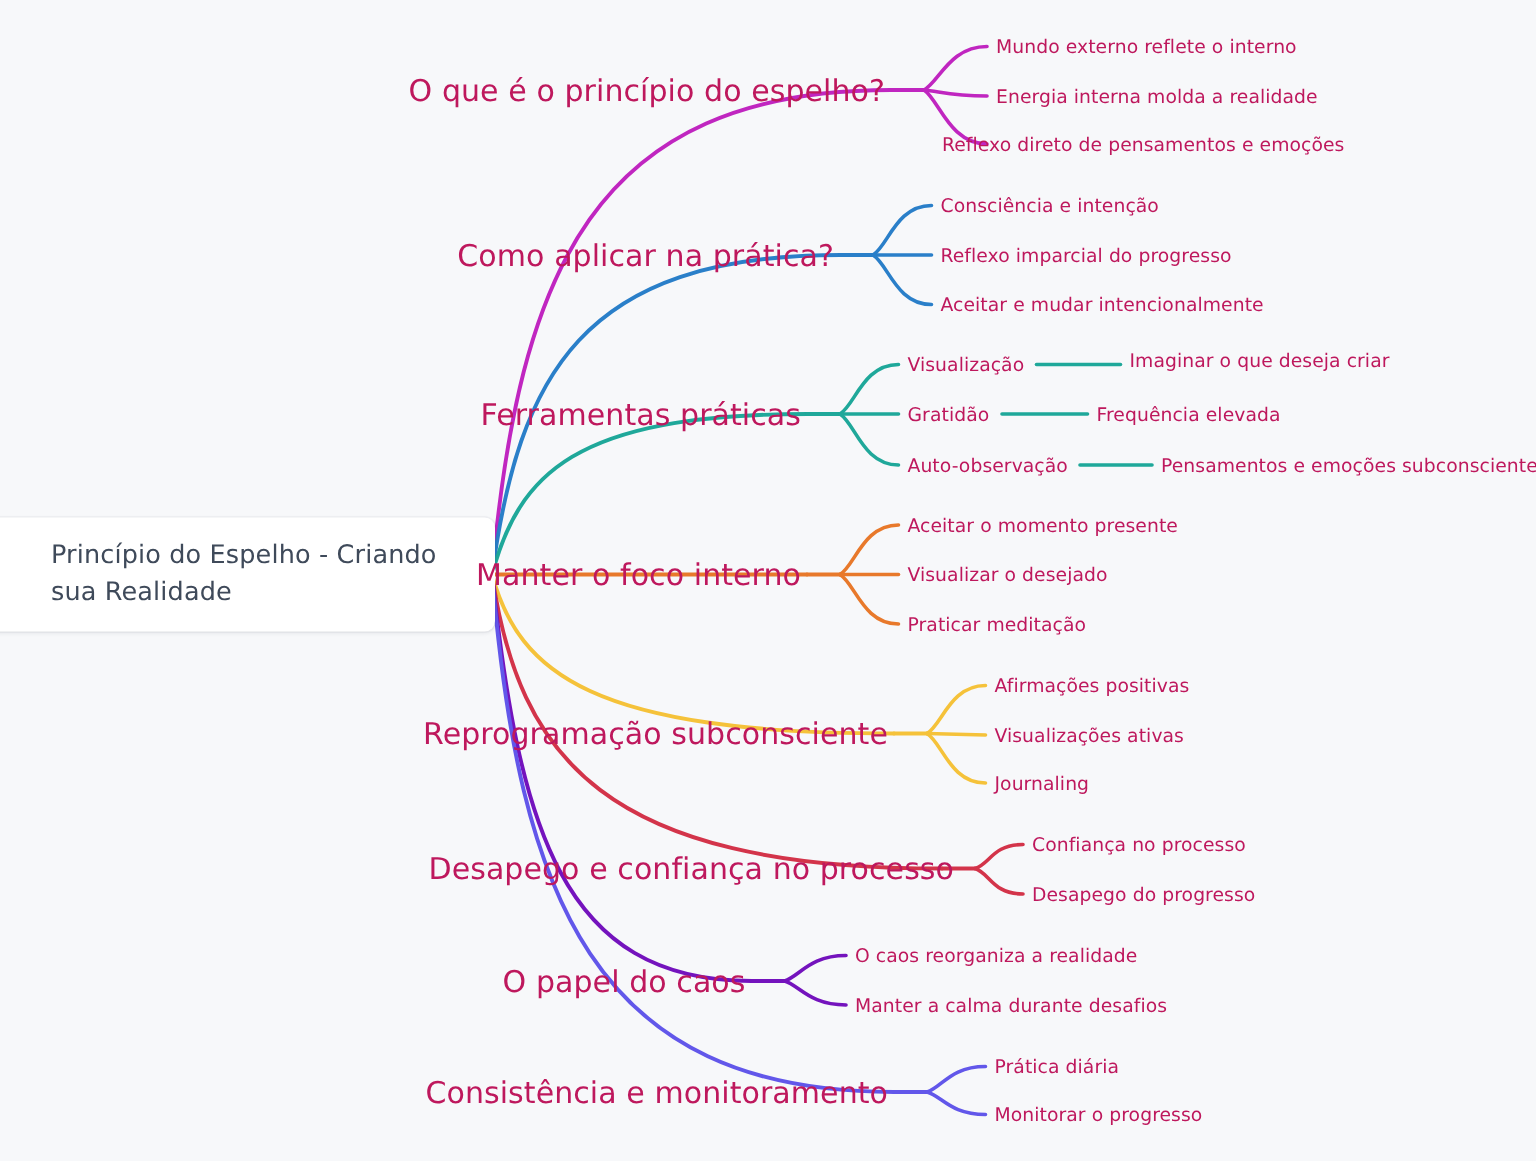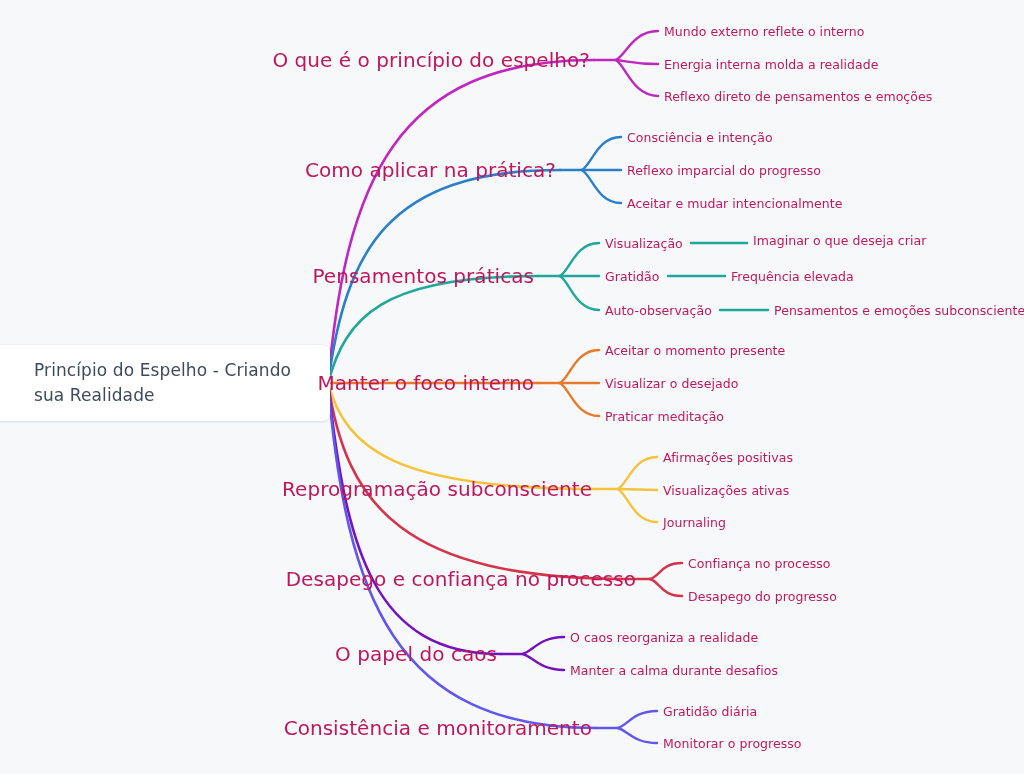--- a/index.html
+++ b/index.html
@@ -108,26 +108,26 @@
     </svg>
 
   <div class="root-card" id="root-card" style="left: -40px; top: 345px; width: 370px; height: 76px;">
     <div class="root-label" style="padding-left: 74px;">Princípio do Espelho - Criando sua Realidade</div>
   </div>
 
   <div id="nodes">
       <div class="node lvl1 anchor-right" style="left: 590px; top: 60px;">O que é o princípio do espelho?</div>
       <div class="node lvl2" style="left: 664px; top: 31px;">Mundo externo reflete o interno</div>
       <div class="node lvl2" style="left: 664px; top: 64px;">Energia interna molda a realidade</div>
-      <div class="node lvl2" style="left: 664px; top: 96px;">Reflexo direto de pensamentos e emoções</div>
+      <div class="node lvl2" style="left: 628px; top: 96px;">Reflexo direto de pensamentos e emoções</div>
       <div class="node lvl1 anchor-right" style="left: 556px; top: 170px;">Como aplicar na prática?</div>
       <div class="node lvl2" style="left: 627px; top: 137px;">Consciência e intenção</div>
       <div class="node lvl2" style="left: 627px; top: 170px;">Reflexo imparcial do progresso</div>
       <div class="node lvl2" style="left: 627px; top: 203px;">Aceitar e mudar intencionalmente</div>
-      <div class="node lvl1 anchor-right" style="left: 534px; top: 276px;">Pensamentos práticas</div>
+      <div class="node lvl1 anchor-right" style="left: 534px; top: 276px;">Ferramentas práticas</div>
       <div class="node lvl2" style="left: 605px; top: 243px;">Visualização</div>
       <div class="node lvl3" style="left: 753px; top: 240px;">Imaginar o que deseja criar</div>
       <div class="node lvl2" style="left: 605px; top: 276px;">Gratidão</div>
       <div class="node lvl3" style="left: 731px; top: 276px;">Frequência elevada</div>
       <div class="node lvl2" style="left: 605px; top: 310px;">Auto-observação</div>
       <div class="node lvl3" style="left: 774px; top: 310px;">Pensamentos e emoções subconscientes</div>
       <div class="node lvl1 anchor-right" style="left: 534px; top: 383px;">Manter o foco interno</div>
       <div class="node lvl2" style="left: 605px; top: 350px;">Aceitar o momento presente</div>
       <div class="node lvl2" style="left: 605px; top: 383px;">Visualizar o desejado</div>
       <div class="node lvl2" style="left: 605px; top: 416px;">Praticar meditação</div>
@@ -135,17 +135,17 @@
       <div class="node lvl2" style="left: 663px; top: 457px;">Afirmações positivas</div>
       <div class="node lvl2" style="left: 663px; top: 490px;">Visualizações ativas</div>
       <div class="node lvl2" style="left: 663px; top: 522px;">Journaling</div>
       <div class="node lvl1 anchor-right" style="left: 636px; top: 579px;">Desapego e confiança no processo</div>
       <div class="node lvl2" style="left: 688px; top: 563px;">Confiança no processo</div>
       <div class="node lvl2" style="left: 688px; top: 596px;">Desapego do progresso</div>
       <div class="node lvl1 anchor-right" style="left: 497px; top: 654px;">O papel do caos</div>
       <div class="node lvl2" style="left: 570px; top: 637px;">O caos reorganiza a realidade</div>
       <div class="node lvl2" style="left: 570px; top: 670px; text-align: center;">Manter a calma durante desafios</div>
       <div class="node lvl1 anchor-right" style="left: 592px; top: 728px;">Consistência e monitoramento</div>
-      <div class="node lvl2" style="left: 663px; top: 711px;">Gratidão diária</div>
+      <div class="node lvl2" style="left: 663px; top: 711px;">Prática diária</div>
       <div class="node lvl2" style="left: 663px; top: 743px;">Monitorar o progresso</div>
     </div>
 
 </div>
 
 </body></html>

